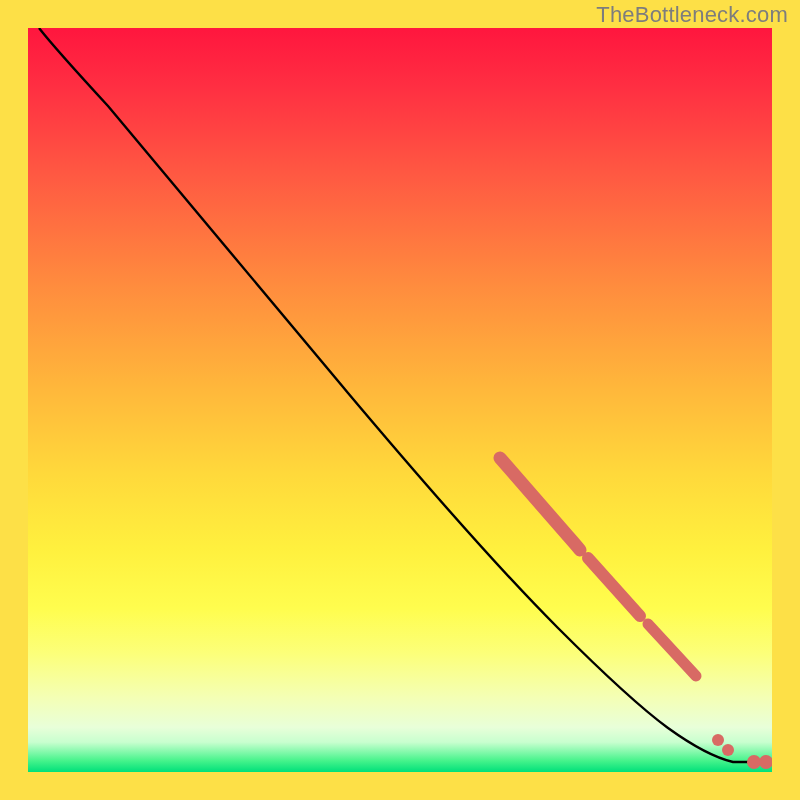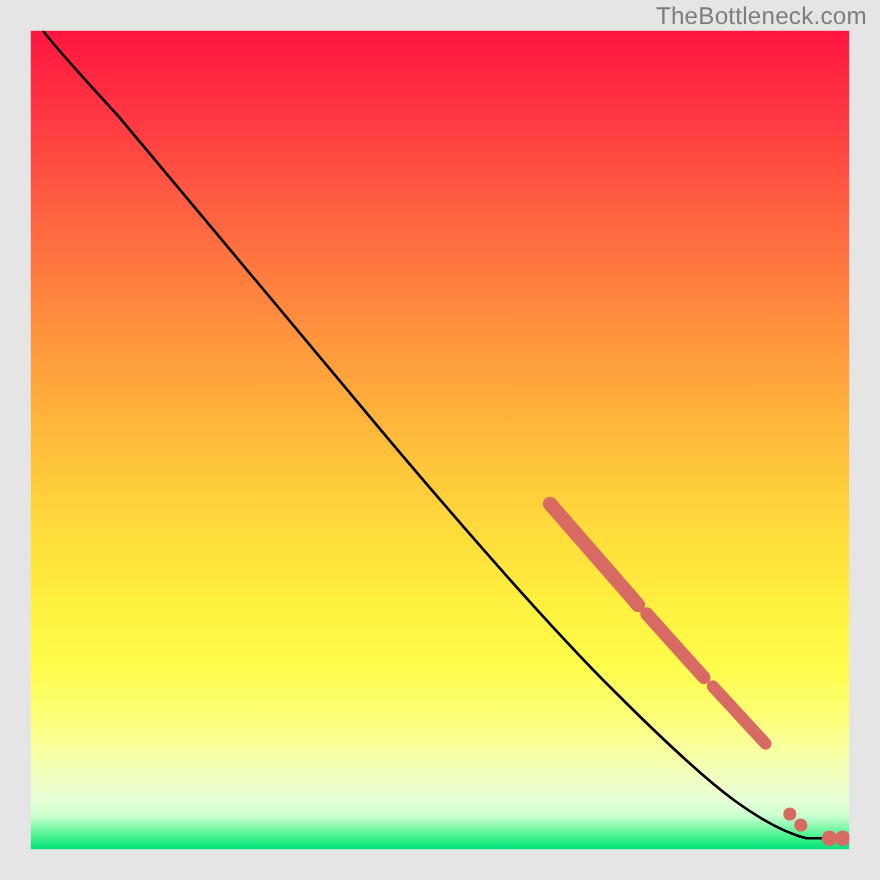--- a/index.html
+++ b/index.html
@@ -8,21 +8,21 @@
     width: 800px;
     height: 800px;
     background: #000;
     overflow: hidden;
     font-family: Arial, Helvetica, sans-serif;
   }
   .stage {
     position: relative;
     width: 800px;
     height: 800px;
-    background: #e5e5e5;
+    background: #fde047;
   }
   .watermark {
     position: absolute;
     top: 2px;
     right: 12px;
     color: #7d7d7d;
     font-size: 22px;
     font-weight: 400;
     letter-spacing: 0.2px;
     z-index: 5;

